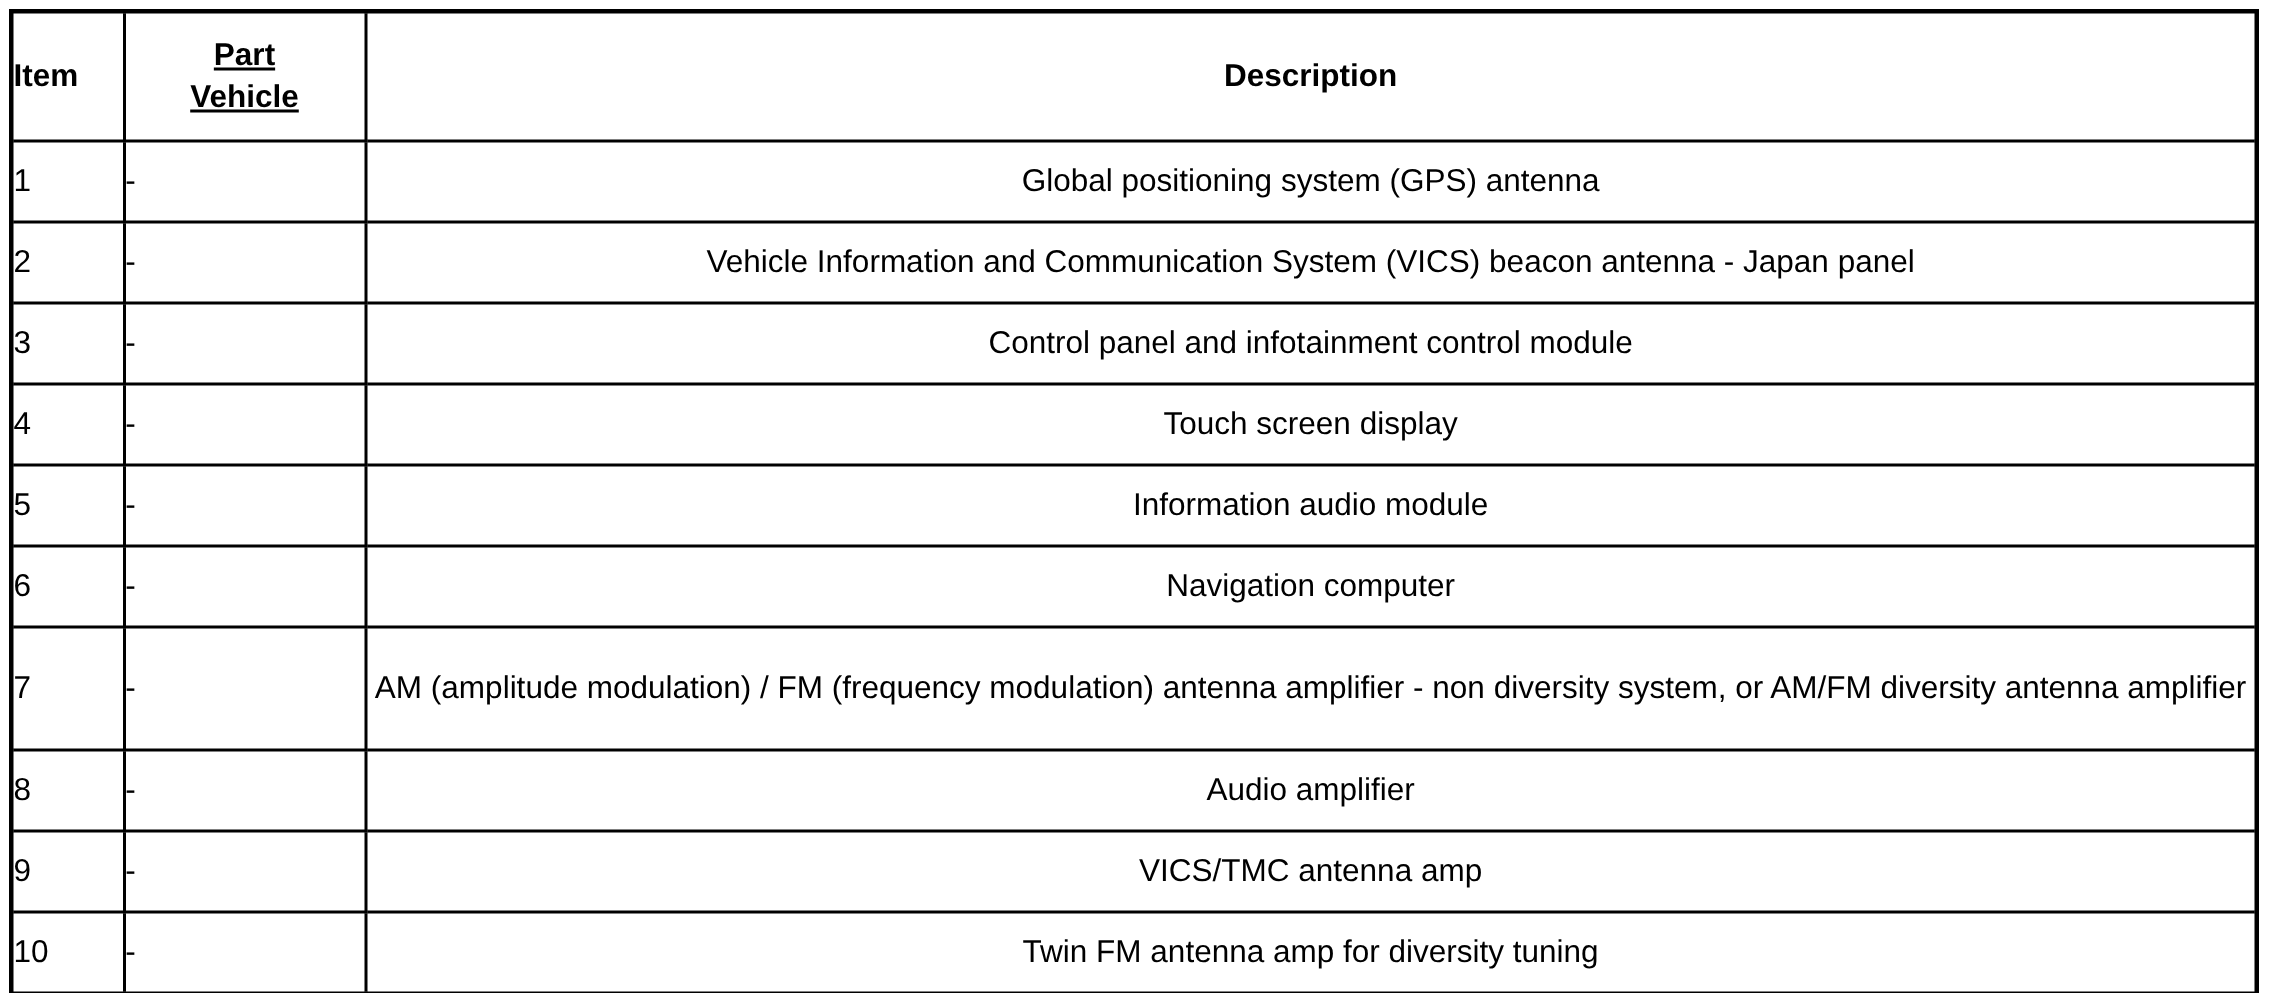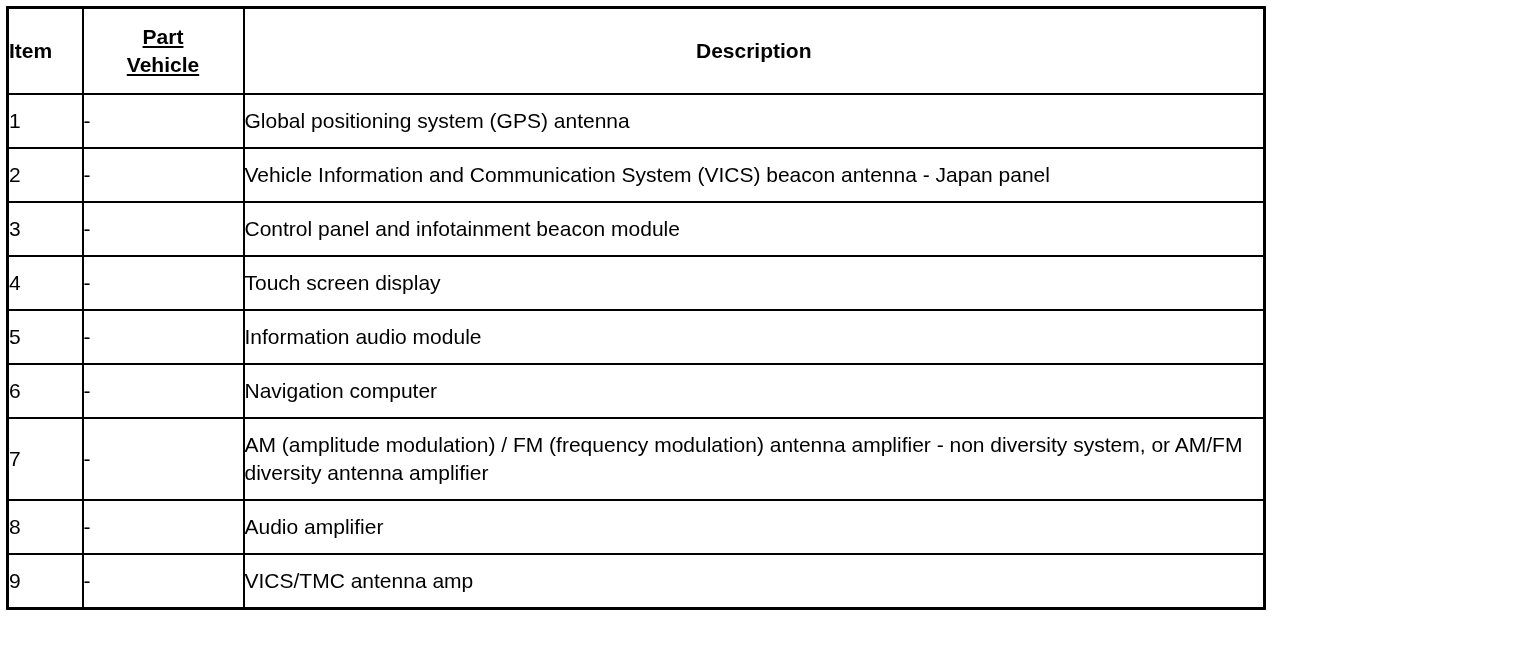--- a/index.html
+++ b/index.html
@@ -20,21 +20,21 @@
     position: relative;
     width: 1520px;
     height: 662px;
     background: #ffffff;
   }
 
   .parts-table {
     position: absolute;
     left: 6px;
     top: 6px;
-    width: 1260px;
+    width: 1500px;
     border-collapse: collapse;
     table-layout: fixed;
     background: #ffffff;
     border: 3px solid #000000;
   }
 
   .parts-table col.col-item   { width: 75px; }
   .parts-table col.col-part   { width: 161px; }
   .parts-table col.col-desc   { width: auto; }
 
@@ -75,21 +75,21 @@
     text-align: left;
     padding: 0 12px;
     white-space: nowrap;
   }
   .cell-part {
     text-align: left;
     padding: 0 12px;
     white-space: nowrap;
   }
   .cell-desc {
-    text-align: left;
+    text-align: center;
     padding: 4px 14px;
   }
 </style>
 </head>
 <body>
 
 <div class="page">
 
   <table class="parts-table">
     <colgroup>
@@ -116,21 +116,21 @@
         <td class="cell-desc">Global positioning system (GPS) antenna</td>
       </tr>
       <tr>
         <td class="cell-item">2</td>
         <td class="cell-part">-</td>
         <td class="cell-desc">Vehicle Information and Communication System (VICS) beacon antenna - Japan panel</td>
       </tr>
       <tr>
         <td class="cell-item">3</td>
         <td class="cell-part">-</td>
-        <td class="cell-desc">Control panel and infotainment beacon module</td>
+        <td class="cell-desc">Control panel and infotainment control module</td>
       </tr>
       <tr>
         <td class="cell-item">4</td>
         <td class="cell-part">-</td>
         <td class="cell-desc">Touch screen display</td>
       </tr>
       <tr>
         <td class="cell-item">5</td>
         <td class="cell-part">-</td>
         <td class="cell-desc">Information audio module</td>
@@ -148,16 +148,21 @@
       <tr>
         <td class="cell-item">8</td>
         <td class="cell-part">-</td>
         <td class="cell-desc">Audio amplifier</td>
       </tr>
       <tr>
         <td class="cell-item">9</td>
         <td class="cell-part">-</td>
         <td class="cell-desc">VICS/TMC antenna amp</td>
       </tr>
+      <tr>
+        <td class="cell-item">10</td>
+        <td class="cell-part">-</td>
+        <td class="cell-desc">Twin FM antenna amp for diversity tuning</td>
+      </tr>
     </tbody>
   </table>
 
 </div>
 
 </body></html>

